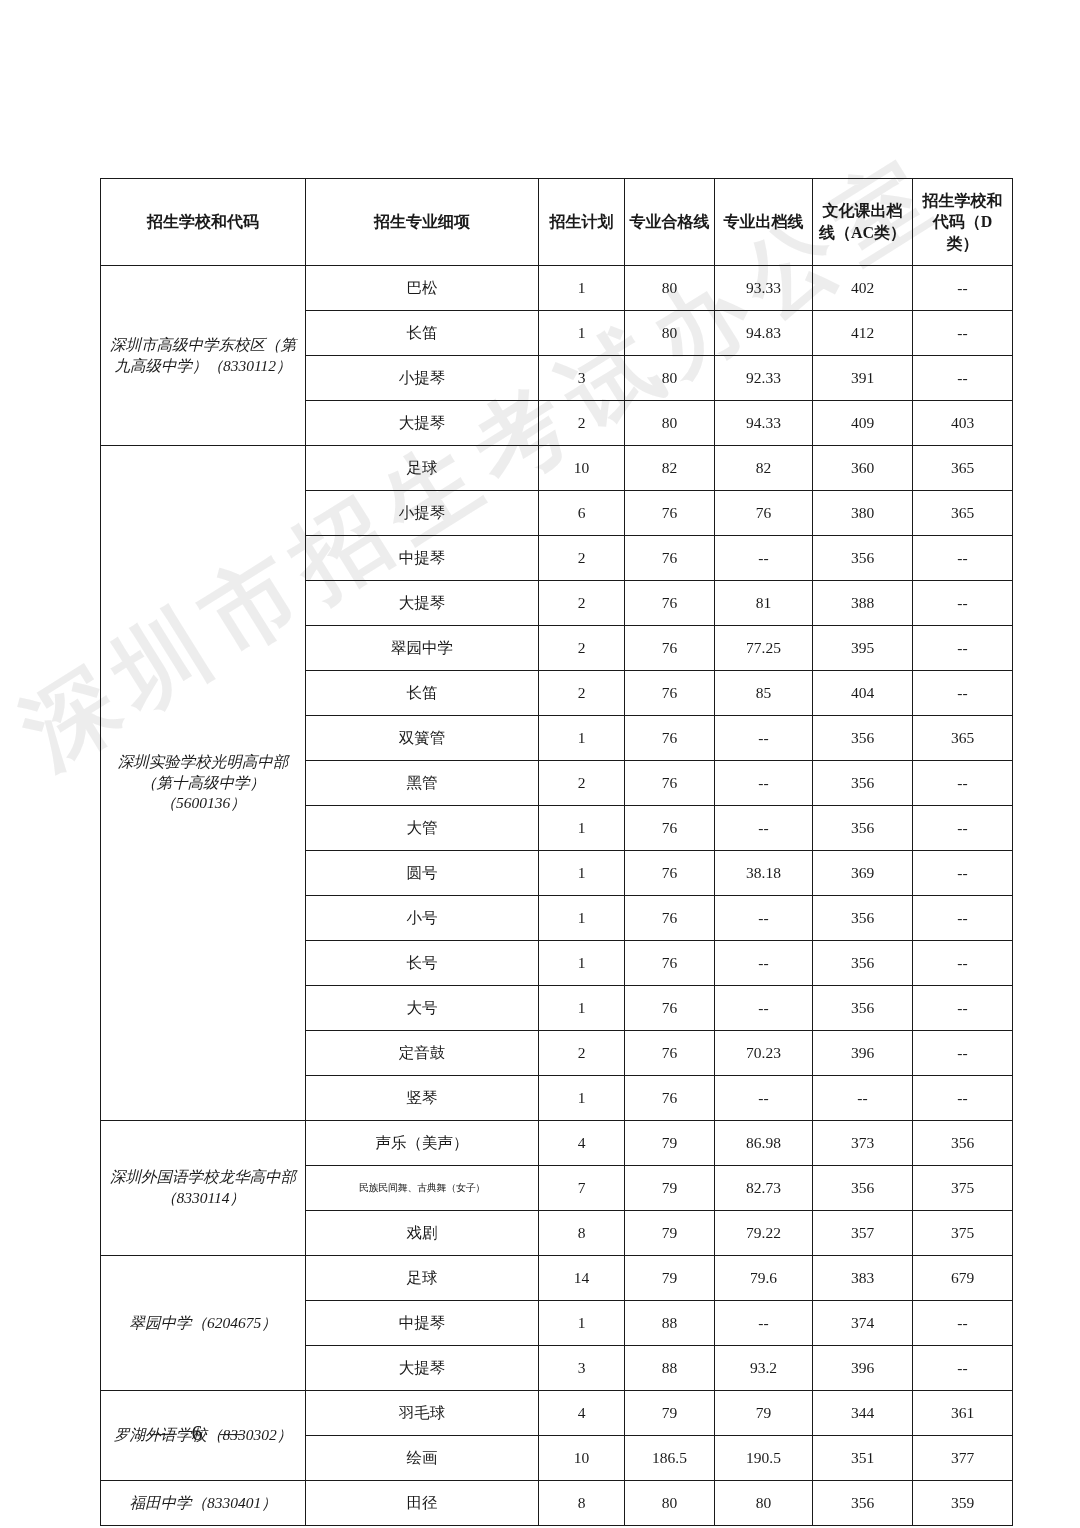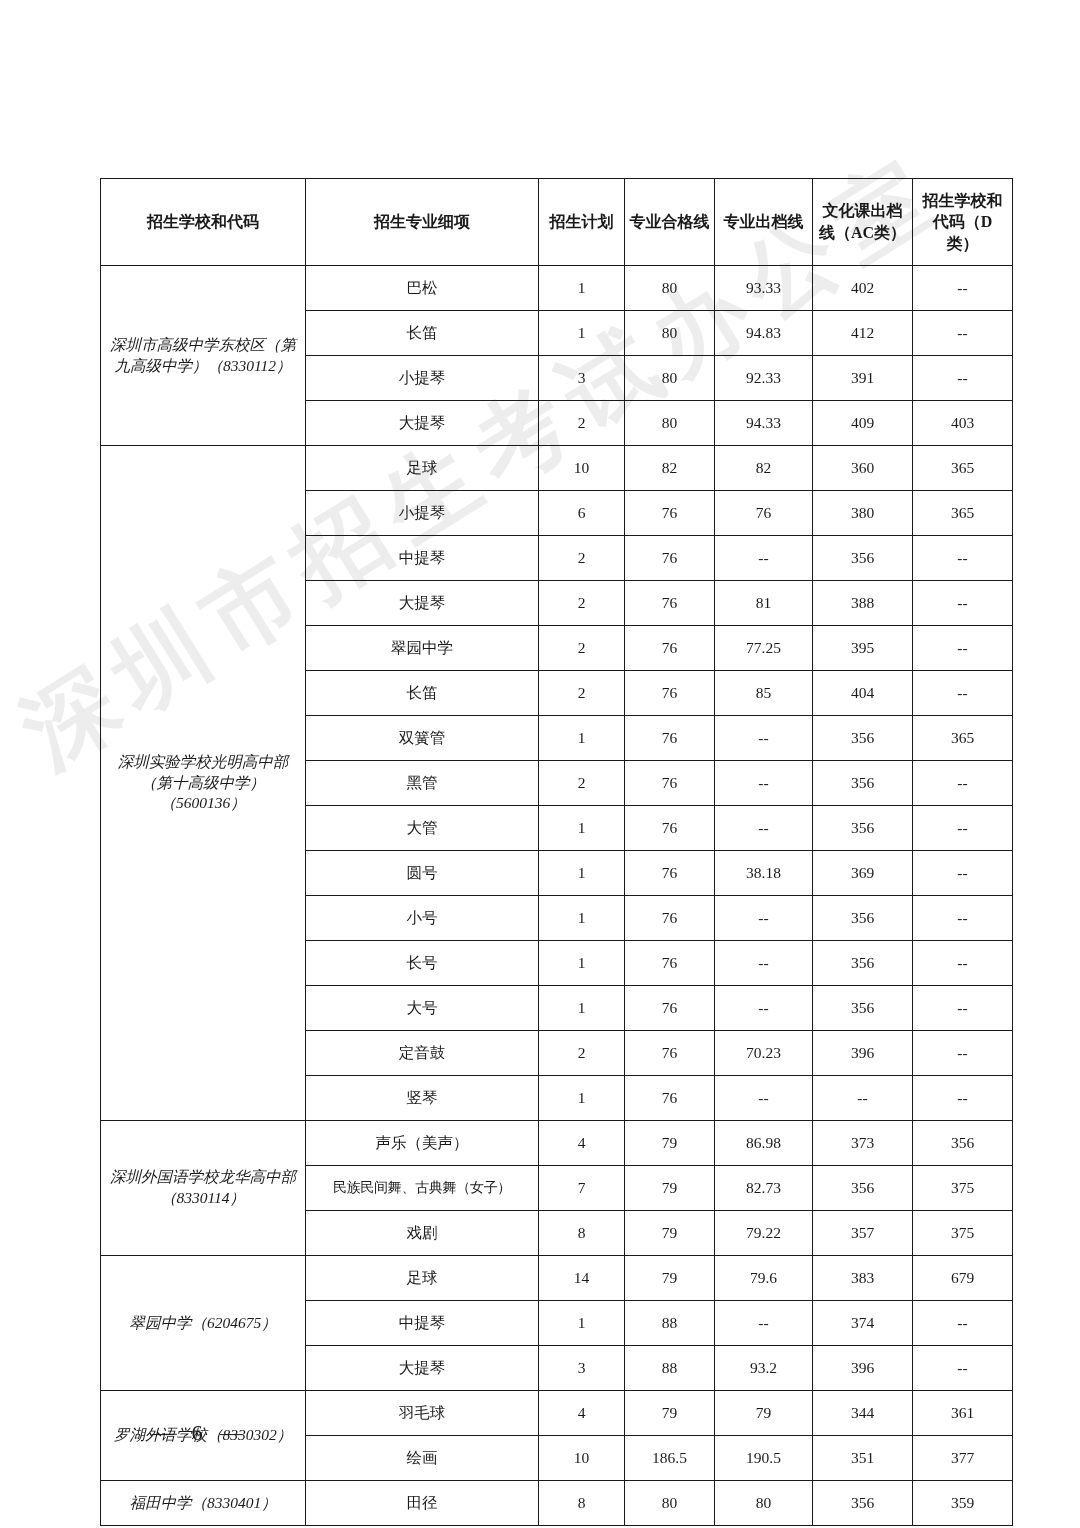--- a/index.html
+++ b/index.html
@@ -68,21 +68,21 @@
   td.school {
     font-size: 16px;
     line-height: 1.55;
     padding: 6px 8px;
     font-style: italic;
   }
   td.major {
     font-size: 16px;
   }
   td.major.small {
-    font-size: 14px;
+    font-size: 10px;
     letter-spacing: -0.3px;
   }
   td.num {
     font-size: 15.5px;
     font-family: "Liberation Serif", "DejaVu Serif", serif;
   }
   .row-h td { height: 36px; }
   .pagenum {
     position: absolute;
     left: 0;

